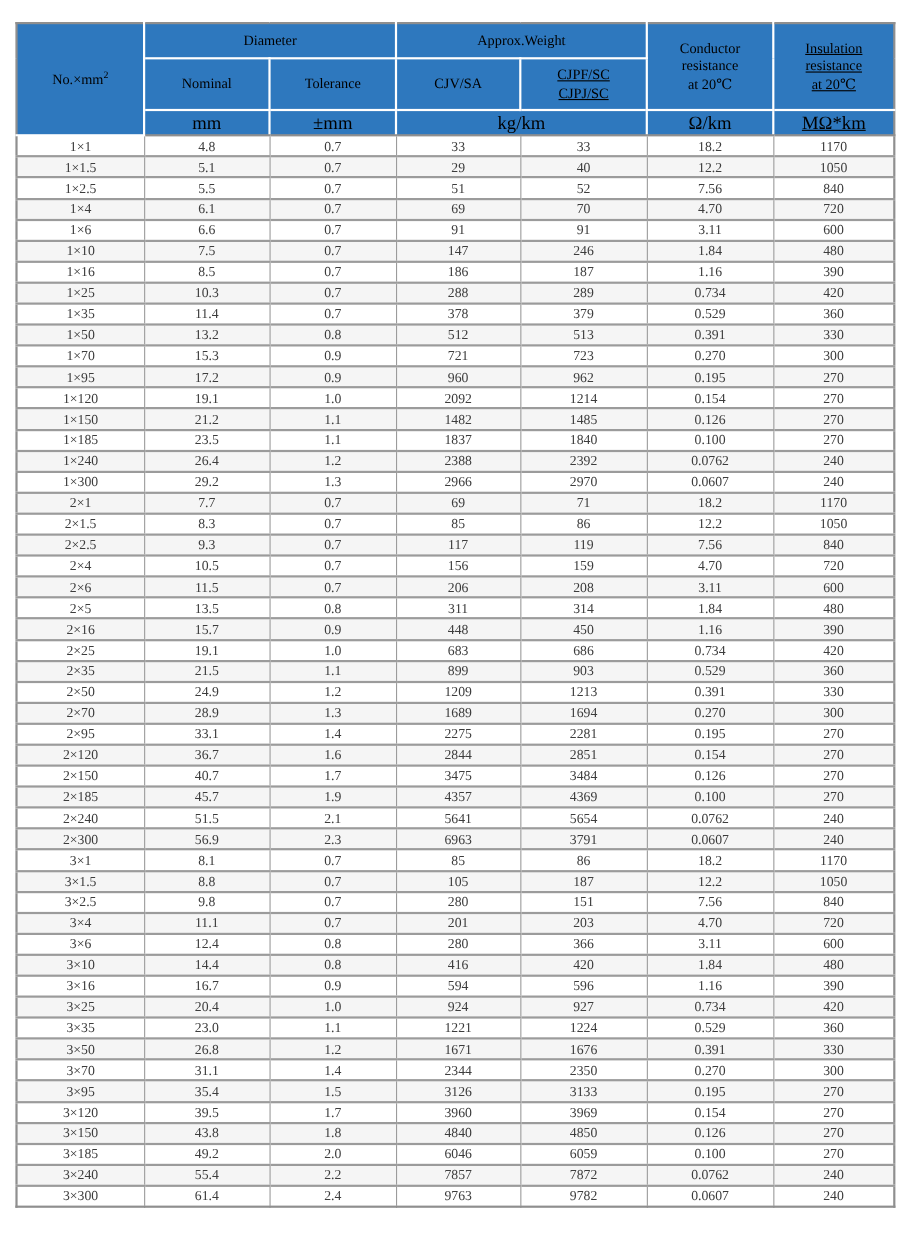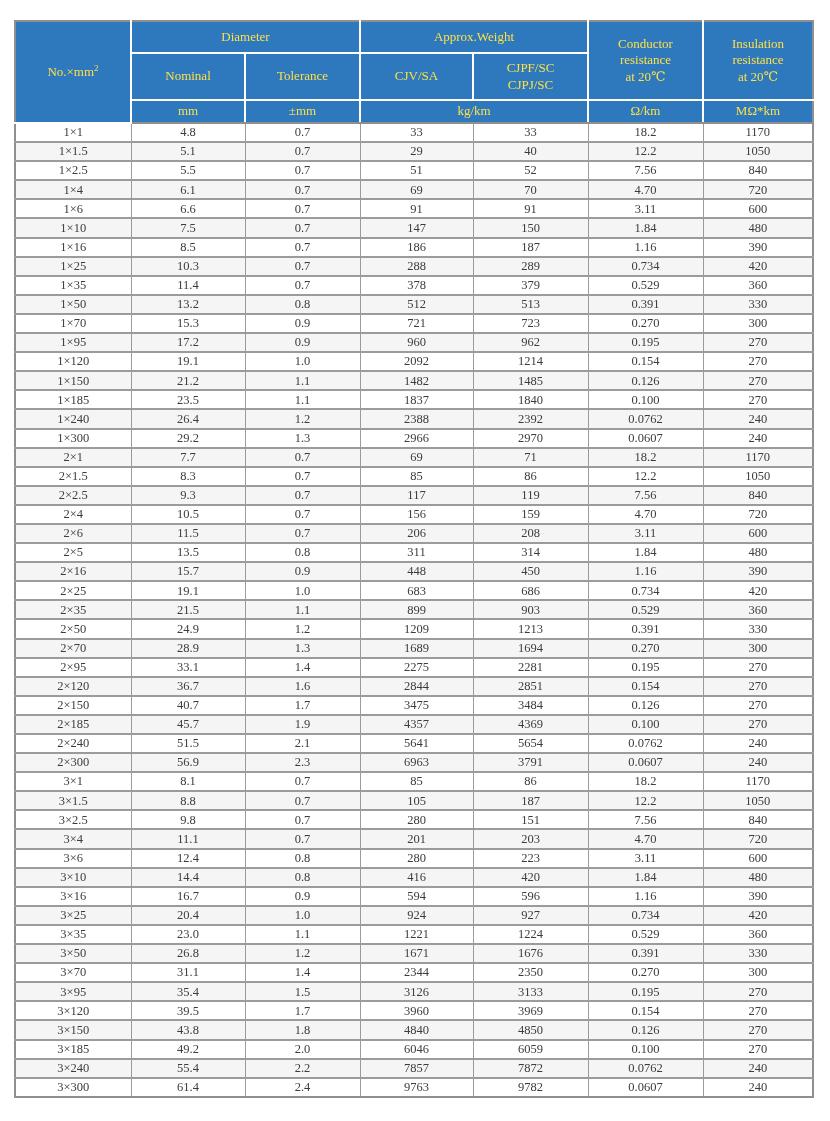--- a/index.html
+++ b/index.html
@@ -19,37 +19,37 @@
     left: 14px;
     top: 20px;
     width: 798px;
     border-collapse: collapse;
     table-layout: fixed;
     border: 2px solid #8f8f8f;
   }
   
   thead th {
     background: #2e78be;
-    color: #fde047;
+    color: #000000;
     font-weight: normal;
     font-size: 13px;
     text-align: center;
     vertical-align: middle;
     border: 2px solid #ffffff;
     padding: 0 1px;
     white-space: pre-line;
     line-height: 1.25;
   }
   thead tr.band-row th   { height: 30px; }
   thead tr.name-row th   { height: 45px; }
-  thead tr.units-row th  { height: 21px; font-size: 13px; }
+  thead tr.units-row th  { height: 21px; font-size: 17px; }
   thead th.corner-cell sup { font-size: 9px; }
   
   thead th:first-child { border-left-color: #8f8f8f; }
-  thead th:last-child  { border-right-color: #8f8f8f; }
+  thead th:last-child  { border-right-color: #8f8f8f; text-decoration: underline; }
   thead tr.band-row th { border-top-color: #8f8f8f; }
   thead tr.units-row th { border-bottom-color: #8f8f8f; }
   
   tbody td {
     height: 17.1px;
     font-size: 12.5px;
     color: #3c3c3c;
     text-align: center;
     vertical-align: middle;
     padding: 0;
@@ -146,21 +146,21 @@
           <td>91</td>
           <td>91</td>
           <td>3.11</td>
           <td>600</td>
         </tr>
         <tr>
           <td>1×10</td>
           <td>7.5</td>
           <td>0.7</td>
           <td>147</td>
-          <td>150</td>
+          <td>246</td>
           <td>1.84</td>
           <td>480</td>
         </tr>
         <tr>
           <td>1×16</td>
           <td>8.5</td>
           <td>0.7</td>
           <td>186</td>
           <td>187</td>
           <td>1.16</td>
@@ -443,21 +443,21 @@
           <td>201</td>
           <td>203</td>
           <td>4.70</td>
           <td>720</td>
         </tr>
         <tr>
           <td>3×6</td>
           <td>12.4</td>
           <td>0.8</td>
           <td>280</td>
-          <td>223</td>
+          <td>366</td>
           <td>3.11</td>
           <td>600</td>
         </tr>
         <tr>
           <td>3×10</td>
           <td>14.4</td>
           <td>0.8</td>
           <td>416</td>
           <td>420</td>
           <td>1.84</td>

